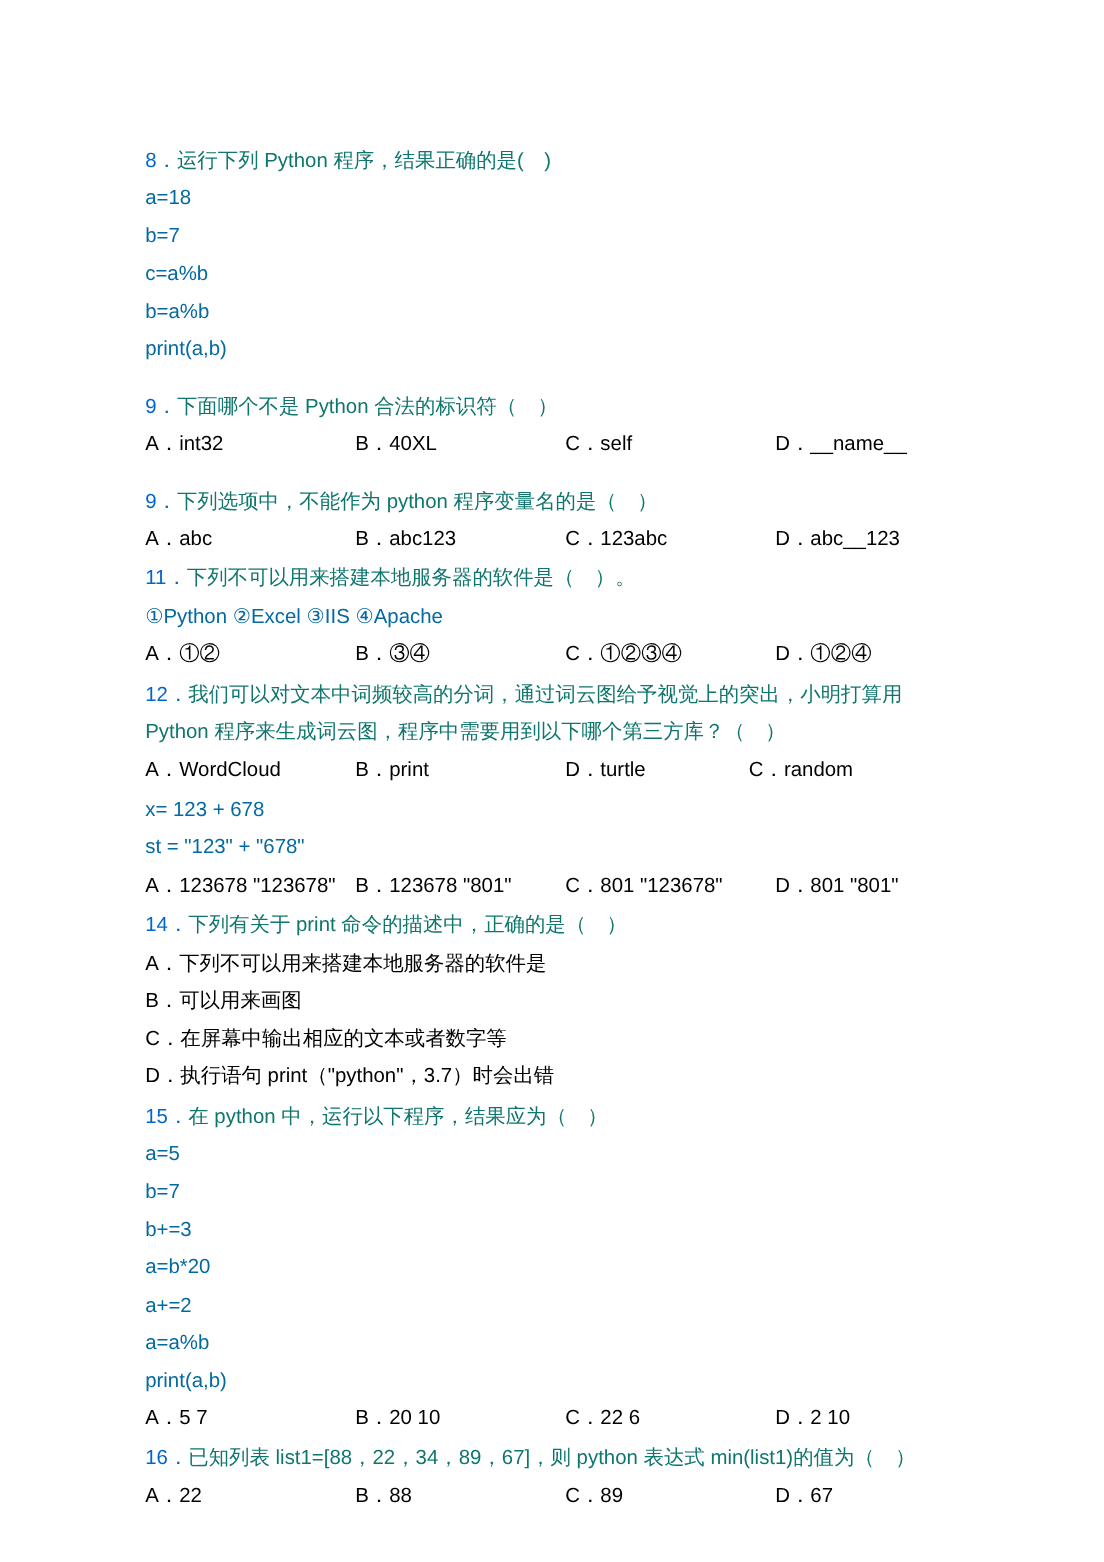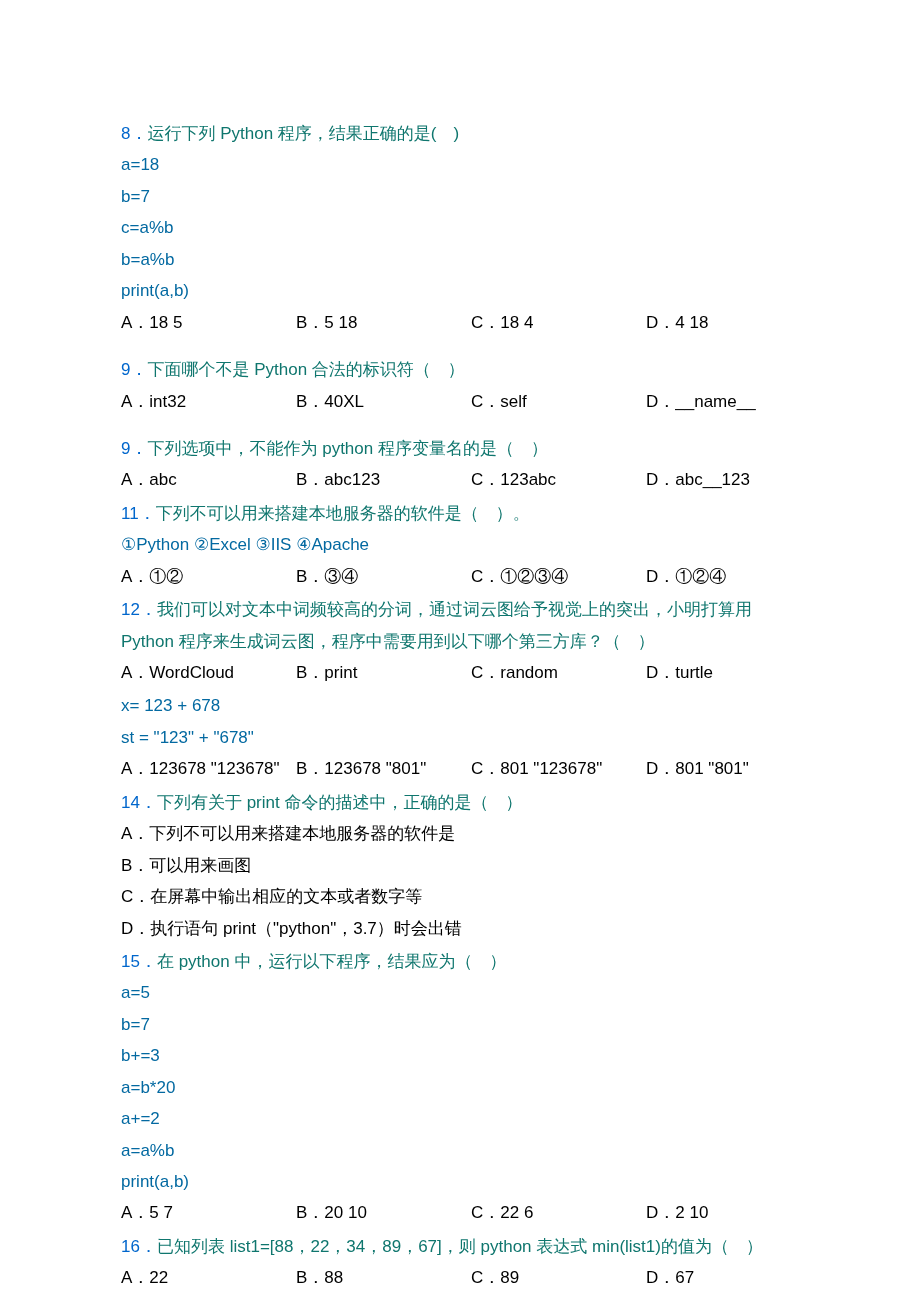--- a/index.html
+++ b/index.html
@@ -51,26 +51,20 @@
 <body>
 
 <div id="content">
     <div class="question">
       <div><span class="qnum">8．</span><span class="qtext">运行下列 Python 程序，结果正确的是(　)</span></div>
       <div class="code-line">a=18</div>
       <div class="code-line">b=7</div>
       <div class="code-line">c=a%b</div>
       <div class="code-line">b=a%b</div>
       <div class="code-line">print(a,b)</div>
-      <div class="options">
-        <div class="option opt-a">A．18  5</div>
-        <div class="option opt-b">B．5  18</div>
-        <div class="option opt-c">C．18  4</div>
-        <div class="option opt-d">D．4  18</div>
-      </div>
     </div>
     <div class="spacer"></div>
     <div class="question">
       <div><span class="qnum">9．</span><span class="qtext">下面哪个不是 Python 合法的标识符（　）</span></div>
       <div class="options">
         <div class="option opt-a">A．int32</div>
         <div class="option opt-b">B．40XL</div>
         <div class="option opt-c">C．self</div>
         <div class="option opt-d">D．__name__</div>
       </div>
@@ -94,22 +88,22 @@
         <div class="option opt-c">C．①②③④</div>
         <div class="option opt-d">D．①②④</div>
       </div>
     </div>
     <div class="question">
       <div><span class="qnum">12．</span><span class="qtext">我们可以对文本中词频较高的分词，通过词云图给予视觉上的突出，小明打算用</span></div>
       <div class="qtext">Python 程序来生成词云图，程序中需要用到以下哪个第三方库？（　）</div>
       <div class="options">
         <div class="option opt-a">A．WordCloud</div>
         <div class="option opt-b">B．print</div>
+        <div class="option opt-d">D．turtle</div>
         <div class="option opt-c">C．random</div>
-        <div class="option opt-d">D．turtle</div>
       </div>
     </div>
     <div class="question">
       <div class="code-line">x= 123 + 678</div>
       <div class="code-line">st = "123" + "678"</div>
       <div class="options">
         <div class="option opt-a">A．123678 "123678"</div>
         <div class="option opt-b">B．123678 "801"</div>
         <div class="option opt-c">C．801 "123678"</div>
         <div class="option opt-d">D．801 "801"</div>

